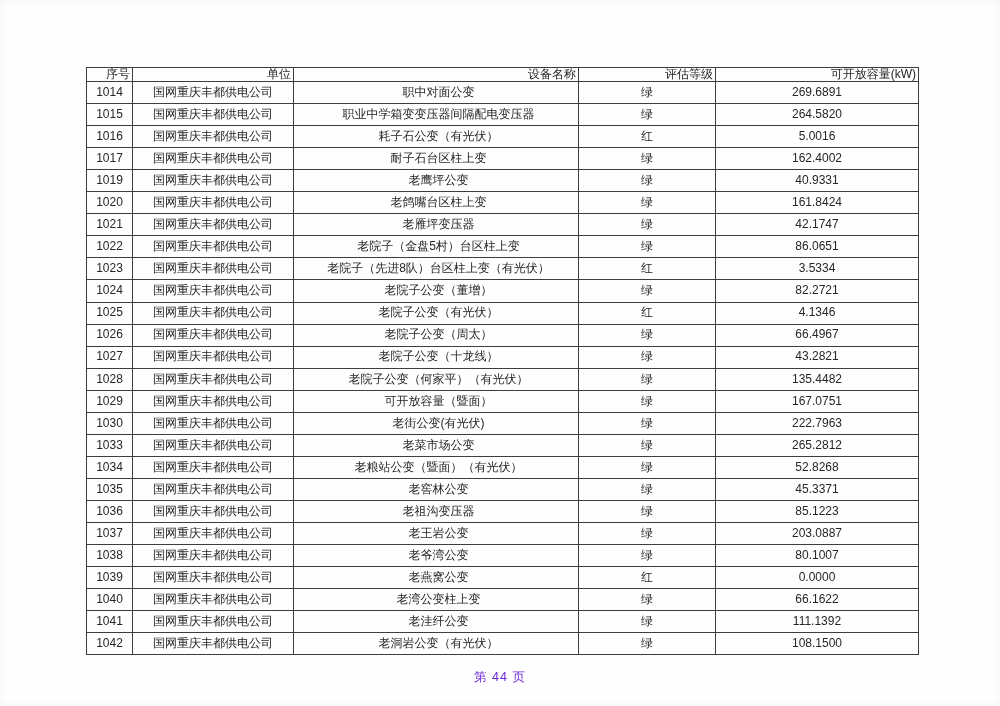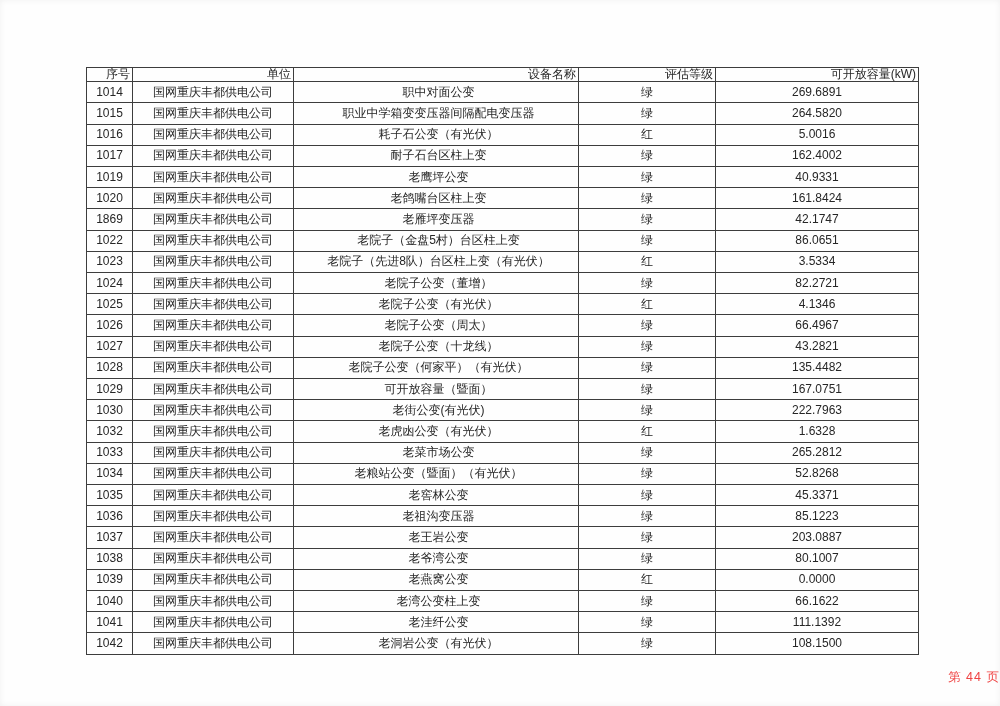--- a/index.html
+++ b/index.html
@@ -33,23 +33,23 @@
   }
   .capacity-table td.device-col {
     text-align:center;
     padding-left:7px;
   }
   .capacity-table th { background:#fefefe;text-align:right; }
   .page-footer {
     position:absolute;
     left:0; top:669px;
     width:100%;
-    text-align:right;
+    text-align:center;
     font-size:12.5px;
-    color:#ef4444;
+    color:#6d28d9;
     letter-spacing:1px;
   }
 </style>
 </head>
 <body>
 
 <div class="page">
 
   <table class="capacity-table">
     <colgroup>
@@ -105,21 +105,21 @@
           <td>40.9331</td>
         </tr>
         <tr>
           <td>1020</td>
           <td>国网重庆丰都供电公司</td>
           <td class="device-col">老鸽嘴台区柱上变</td>
           <td>绿</td>
           <td>161.8424</td>
         </tr>
         <tr>
-          <td>1869</td>
+          <td>1021</td>
           <td>国网重庆丰都供电公司</td>
           <td class="device-col">老雁坪变压器</td>
           <td>绿</td>
           <td>42.1747</td>
         </tr>
         <tr>
           <td>1022</td>
           <td>国网重庆丰都供电公司</td>
           <td class="device-col">老院子（金盘5村）台区柱上变</td>
           <td>绿</td>
@@ -173,27 +173,20 @@
           <td class="device-col">可开放容量（暨面）</td>
           <td>绿</td>
           <td>167.0751</td>
         </tr>
         <tr>
           <td>1030</td>
           <td>国网重庆丰都供电公司</td>
           <td class="device-col">老街公变(有光伏)</td>
           <td>绿</td>
           <td>222.7963</td>
-        </tr>
-        <tr>
-          <td>1032</td>
-          <td>国网重庆丰都供电公司</td>
-          <td class="device-col">老虎凼公变（有光伏）</td>
-          <td>红</td>
-          <td>1.6328</td>
         </tr>
         <tr>
           <td>1033</td>
           <td>国网重庆丰都供电公司</td>
           <td class="device-col">老菜市场公变</td>
           <td>绿</td>
           <td>265.2812</td>
         </tr>
         <tr>
           <td>1034</td>

